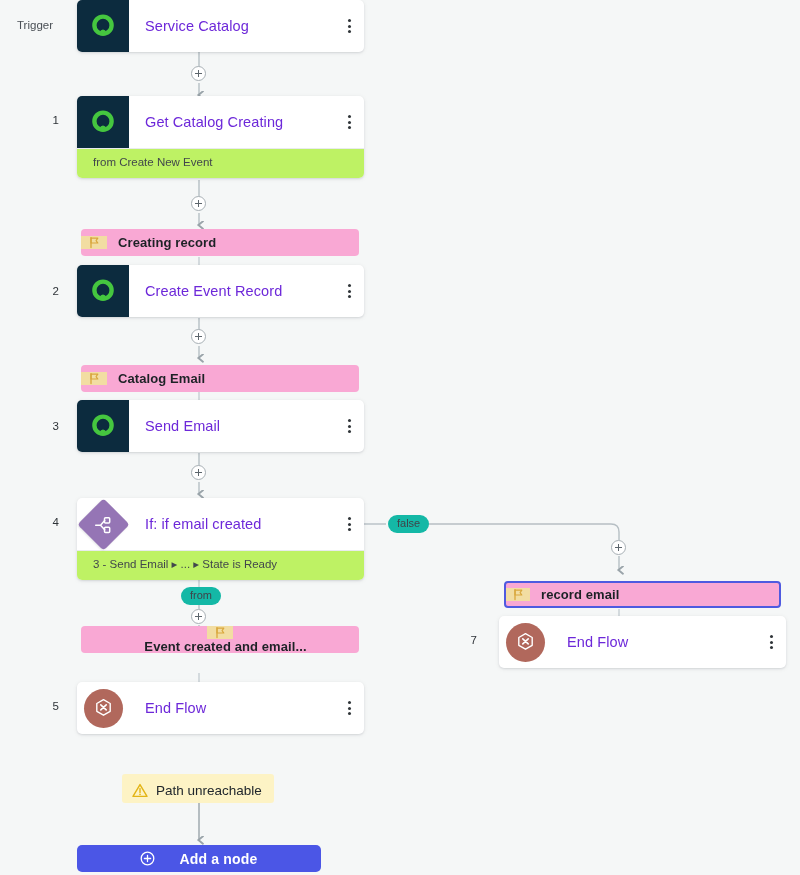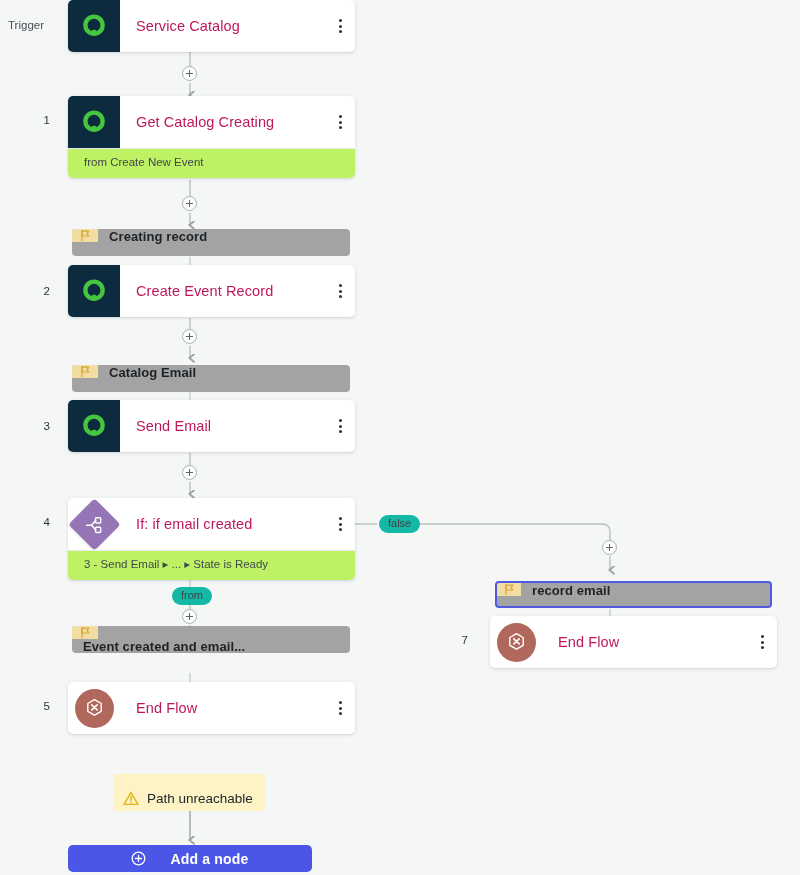--- a/index.html
+++ b/index.html
@@ -13,20 +13,21 @@
     font-family: "Liberation Sans", sans-serif;
     overflow: hidden;
     position: relative;
     -webkit-font-smoothing: antialiased;
   }
   #canvas {
     position: absolute;
     inset: 0;
     width: 784px;
     height: 875px;
+    margin-left: 9px;
   }
 
   
   #wires {
     position: absolute;
     left: 0;
     top: 0;
     width: 800px;
     height: 875px;
     pointer-events: none;
@@ -69,21 +70,21 @@
     display: flex;
     align-items: center;
     justify-content: center;
   }
   .node-title {
     flex: 1;
     display: flex;
     align-items: center;
     padding-left: 16px;
     font-size: 14.5px;
-    color: #be185d;
+    color: #6d28d9;
     letter-spacing: .1px;
   }
   .kebab {
     width: 30px;
     min-width: 30px;
     display: flex;
     align-items: center;
     justify-content: center;
     cursor: pointer;
   }
@@ -143,24 +144,24 @@
     display: flex;
     align-items: center;
     justify-content: center;
   }
 
   
   .annotation {
     position: absolute;
     height: 27px;
     display: flex;
-    align-items: flex-start;
+    align-items: center;
     border-radius: 4px;
     overflow: hidden;
-    background: #a3a3a3;
+    background: #f9a8d4;
     box-sizing: border-box;
   }
   .annotation .flag-cell {
     width: 26px;
     min-width: 26px;
     background: #f2dda2;
     display: flex;
     align-items: center;
     justify-content: center;
   }
@@ -215,21 +216,21 @@
   .plus-btn::after  { width: 1px; height: 7px; }
 
   
   .warn-chip {
     position: absolute;
     background: #fdf3c5;
     border-radius: 3px;
     height: 25px;
     display: flex;
     align-items: center;
-    padding: 12px 12px 0 10px;
+    padding: 4px 12px 0 10px;
     font-size: 13.5px;
     color: #21272c;
     white-space: nowrap;
   }
   .warn-chip .warn-ico { margin-right: 8px; display:flex; align-items:center; }
 
   
   .add-node-btn {
     position: absolute;
     background: #4b56e6;

